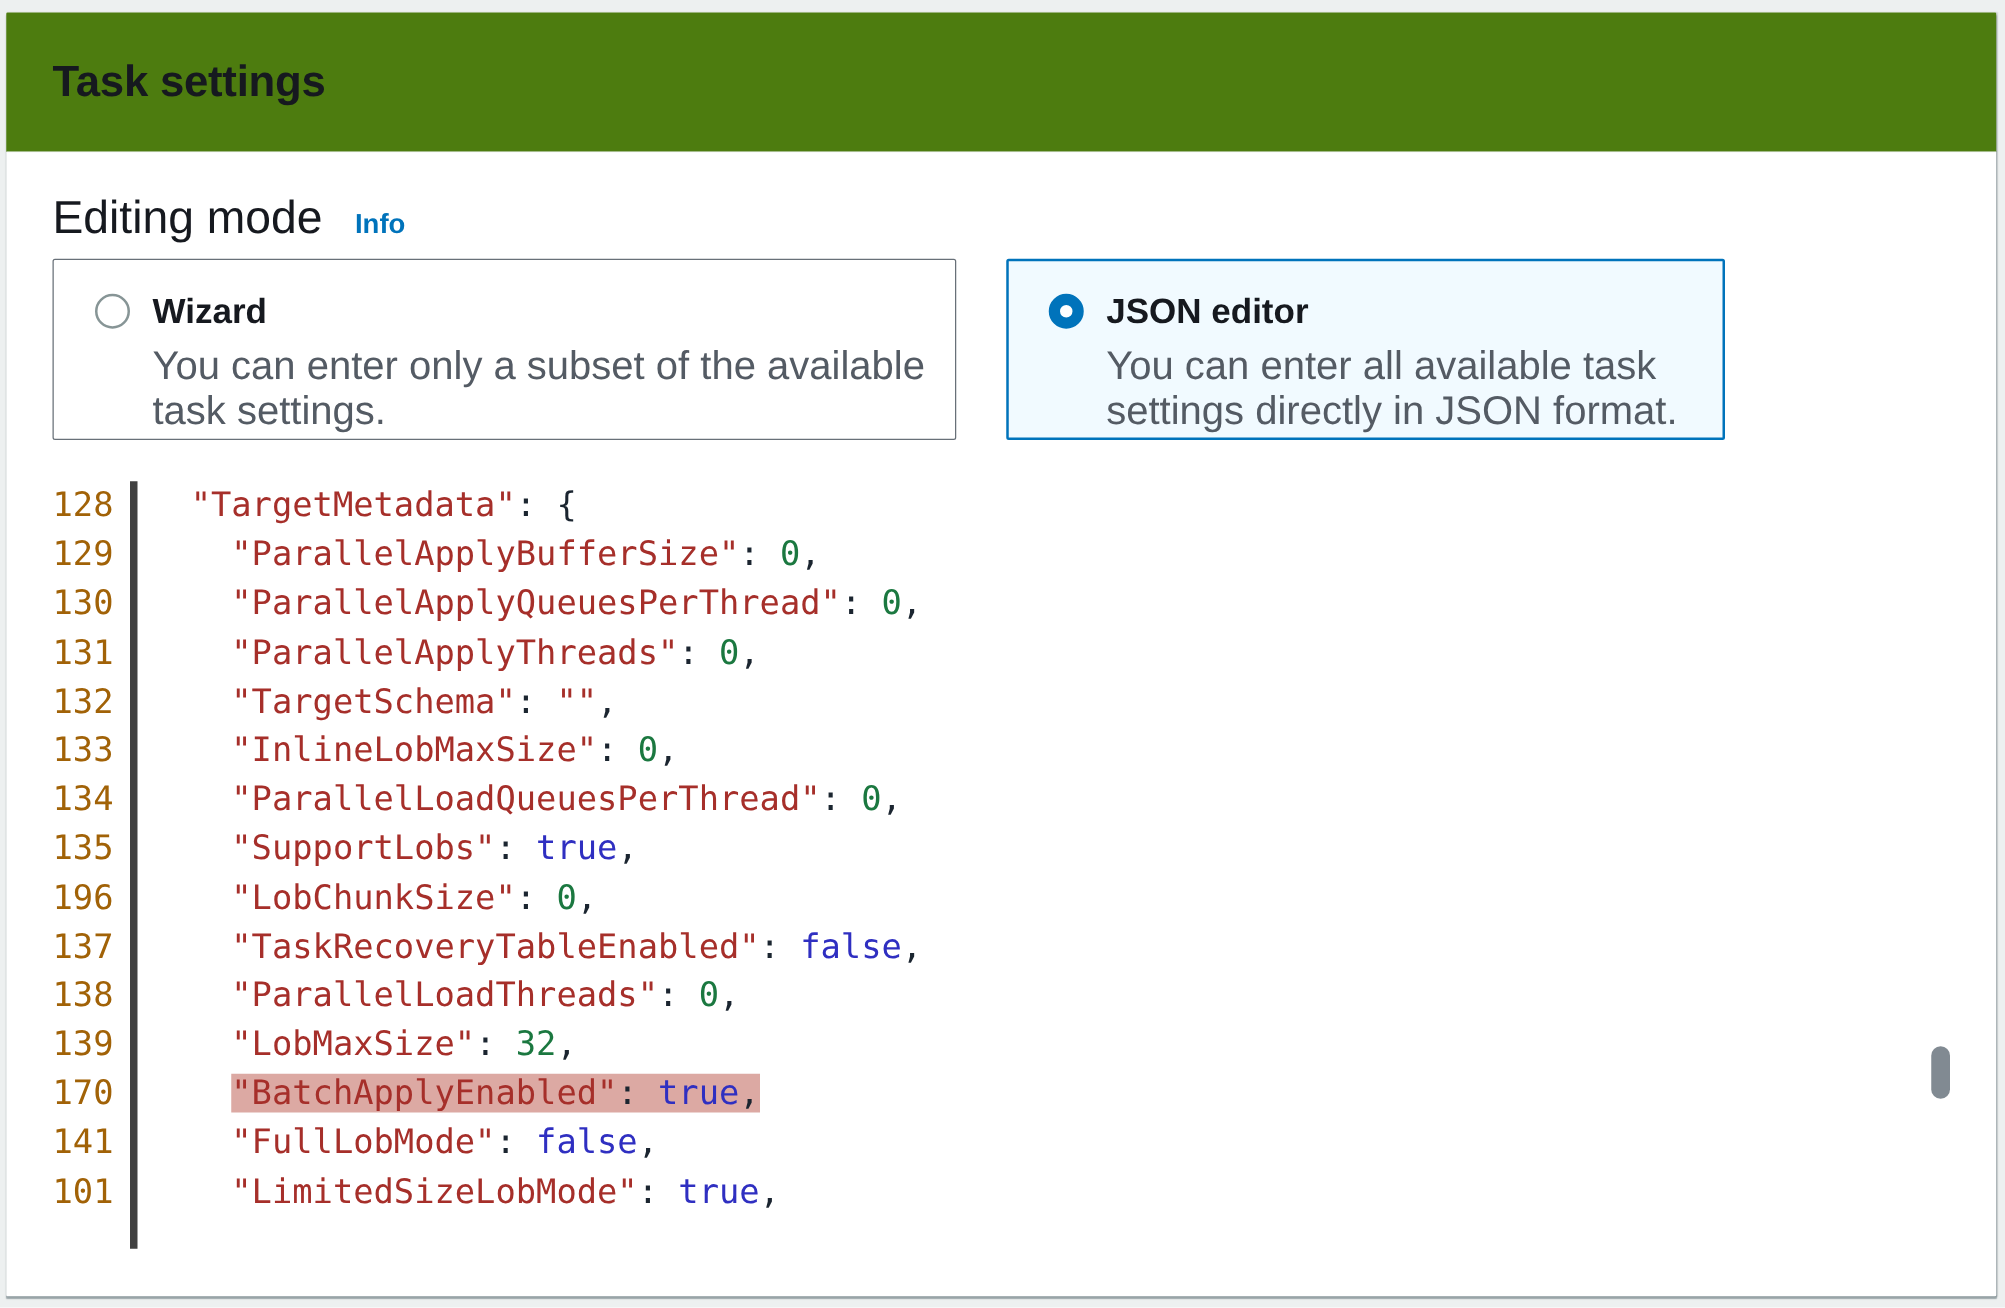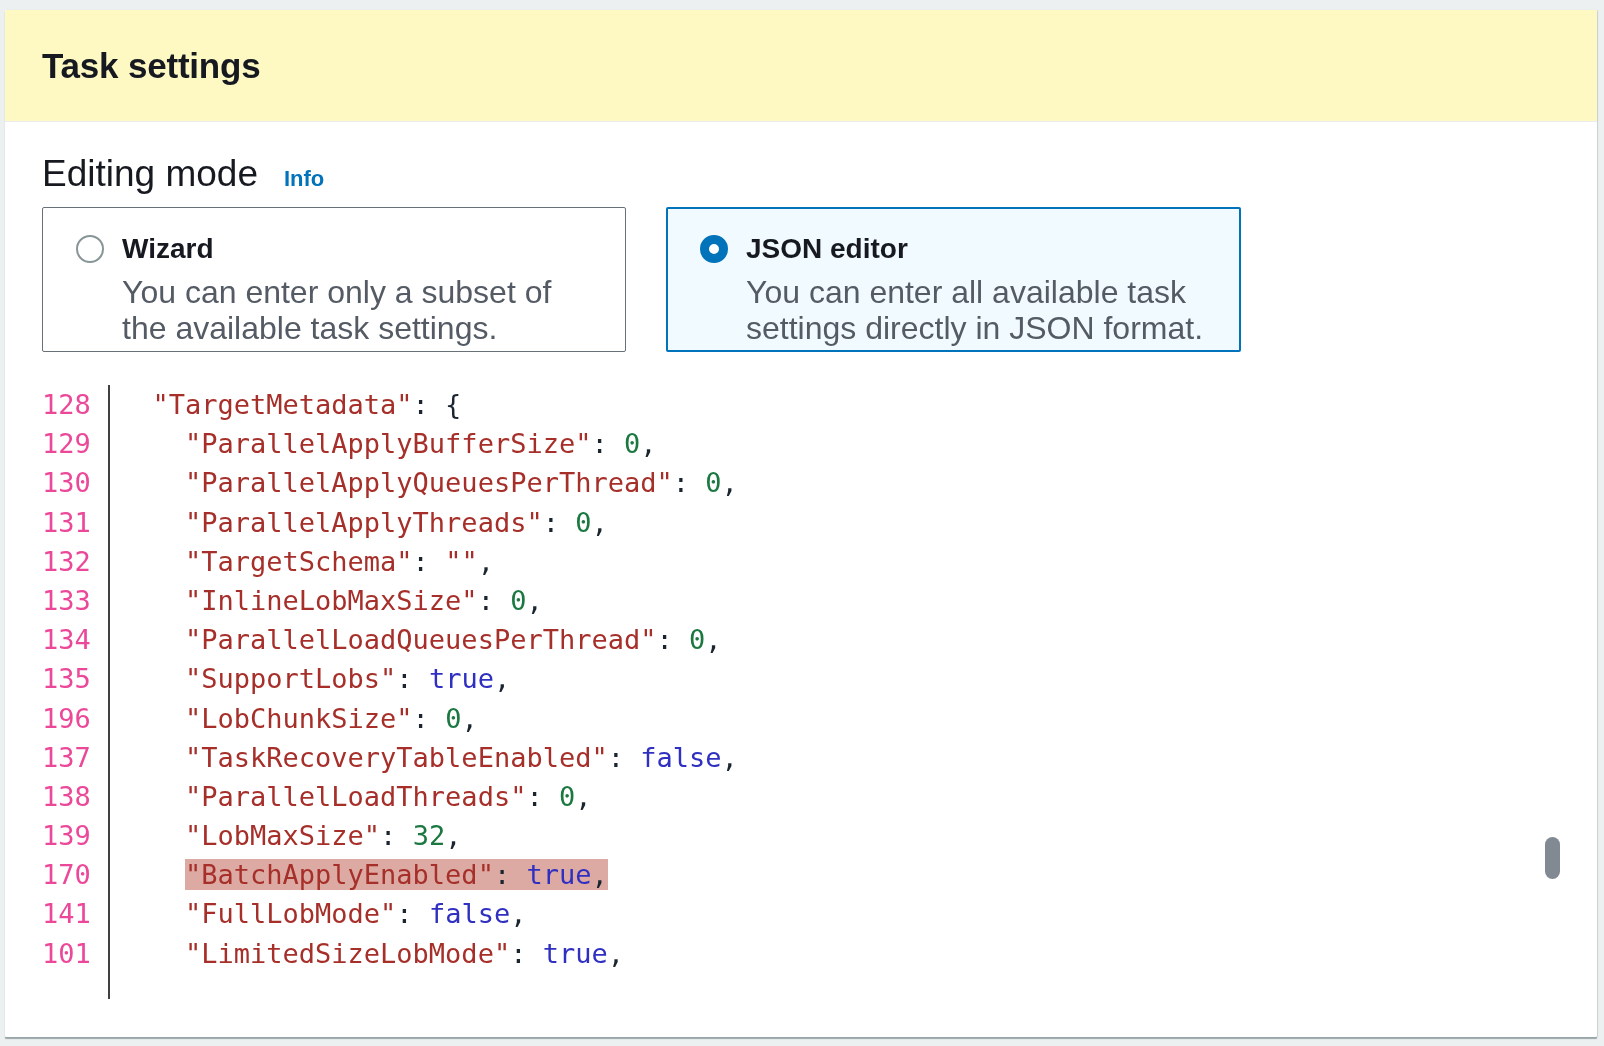--- a/index.html
+++ b/index.html
@@ -13,21 +13,21 @@
   }
   .panel {
     position:absolute; left:5px; top:10px;
     width:1592px; height:1027px;
     background:#ffffff;
     border-radius:1px;
     box-shadow:0 2px 1px rgba(0,28,36,.35), 1px 0 1px rgba(0,28,36,.12);
   }
   .panel-header {
     height:112px;
-    background:#fef9c3;
+    background:#4d7c0f;
     border-bottom:1px solid #eaeded;
     display:flex; align-items:center;
     padding:0 37px;
     border-radius:1px 1px 0 0;
   }
   .panel-title {
     margin:0;
     font-size:35px; font-weight:700;
     color:#16191f; letter-spacing:-0.2px;
   }
@@ -36,21 +36,21 @@
   .editing-mode-row { display:flex; align-items:baseline; }
   .editing-mode-label { font-size:37px; color:#16191f; line-height:32px; }
   .info-link {
     margin-left:26px;
     font-size:22px; font-weight:700;
     color:var(--accent); text-decoration:none; cursor:pointer;
   }
 
   .options-row { display:flex; gap:40px; margin-top:15px; }
   .option-card {
-    width:584px; height:145px;
+    width:723px; height:145px;
     border:1px solid #687078; border-radius:2px;
     background:#ffffff;
     padding:25px 24px 0 33px;
     cursor:pointer;
   }
   .option-card.selected {
     width:575px;
     border:2px solid var(--accent);
     background:var(--selected-bg);
     padding:24px 24px 0 32px;
@@ -75,24 +75,24 @@
   .editor {
     display:flex;
     margin-top:33px;
     height:614px;
     font-family:"DejaVu Sans Mono", monospace;
     font-size:27px;
     cursor:text;
   }
   .gutter {
     width:68px;
-    border-right:2px solid #404040;
+    border-right:6px solid #404040;
     text-align:right;
     padding-right:28px;
-    color:#ec4899;
+    color:#a16207;
   }
   .gutter .ln { height:39.2px; line-height:39.2px; }
   .code { padding-left:10px; white-space:pre; flex:1; }
   .code .row { height:39.2px; line-height:39.2px; }
   .t-s { color:var(--c-key); }
   .t-n { color:var(--c-num); }
   .t-b { color:var(--c-bool); }
   .t-p { color:var(--c-punc); }
   .hl  { background:var(--c-hl); }
 

